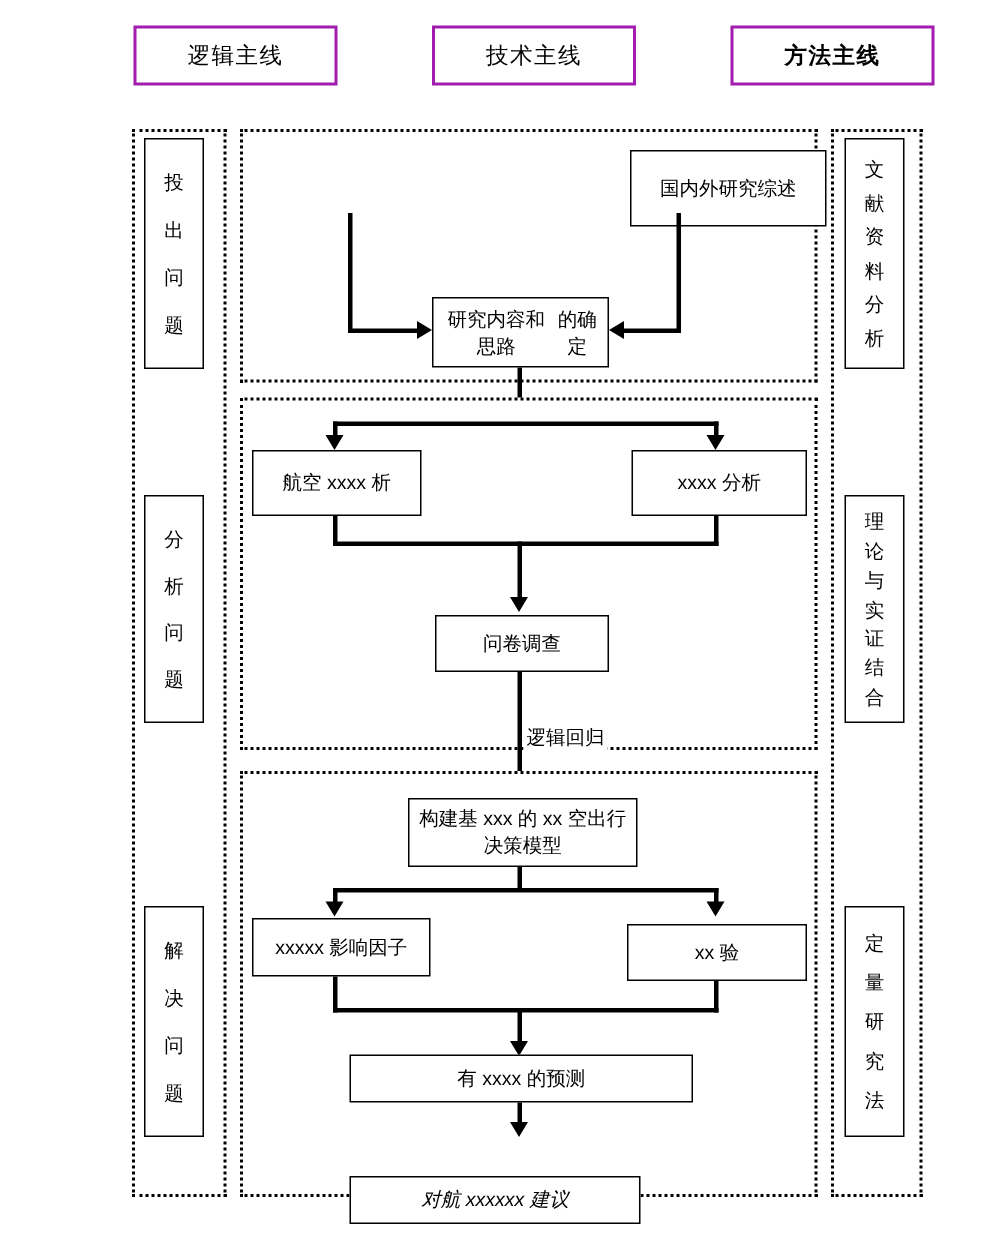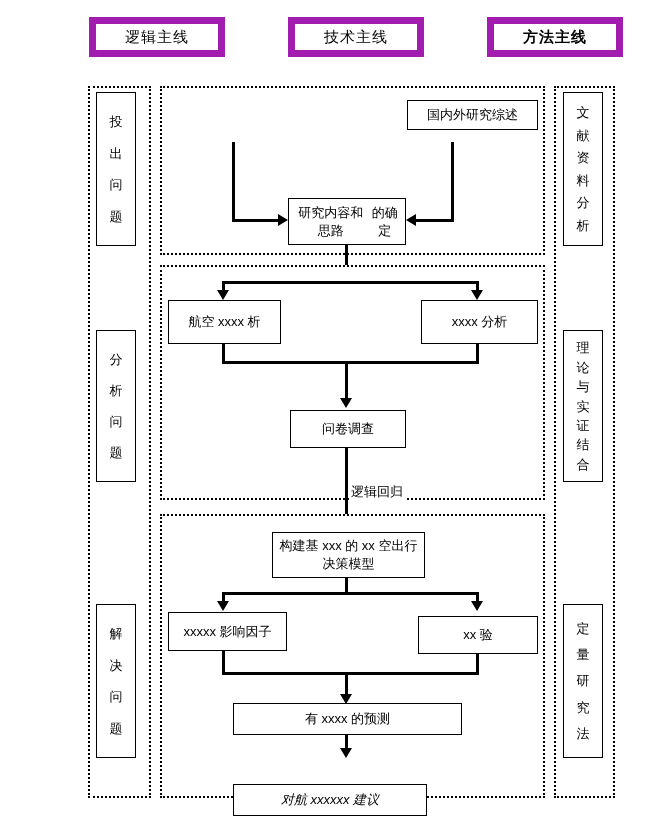--- a/index.html
+++ b/index.html
@@ -15,21 +15,21 @@
     position: relative;
     width: 667px;
     height: 823px;
     background: #ffffff;
     overflow: hidden;
   }
   .abs { position: absolute; box-sizing: border-box; }
 
   
   .header-box {
-    border: 7px solid #a21caf;
+    border: 2px solid #a21caf;
     background: #fff;
     display: flex;
     align-items: center;
     justify-content: center;
     font-size: 15px;
     letter-spacing: 1px;
   }
 
   
   .dashed-lane {
@@ -155,21 +155,21 @@
     <span>定</span>
     <span>量</span>
     <span>研</span>
     <span>究</span>
     <span>法</span>
   </div>
 
   <div class="abs dashed-lane" style="left:160px; top:86px; width:385px; height:169px;"></div>
 
 
-  <div class="abs node" style="left:407px; top:100px; width:131px; height:30px;">
+  <div class="abs node" style="left:420px; top:100px; width:131px; height:51px;">
     <span>国内外研究综述</span>
   </div>
 
   <div class="abs node" style="left:288px; top:198px; width:118px; height:47px; flex-direction:row;">
     <span>研究内容和思路</span>
     <span>的确定</span>
   </div>
 
   <div class="abs vline" style="left:232px; top:142px; height:80px;"></div>
   <div class="abs hline" style="left:232px; top:219px; width:46px;"></div>

